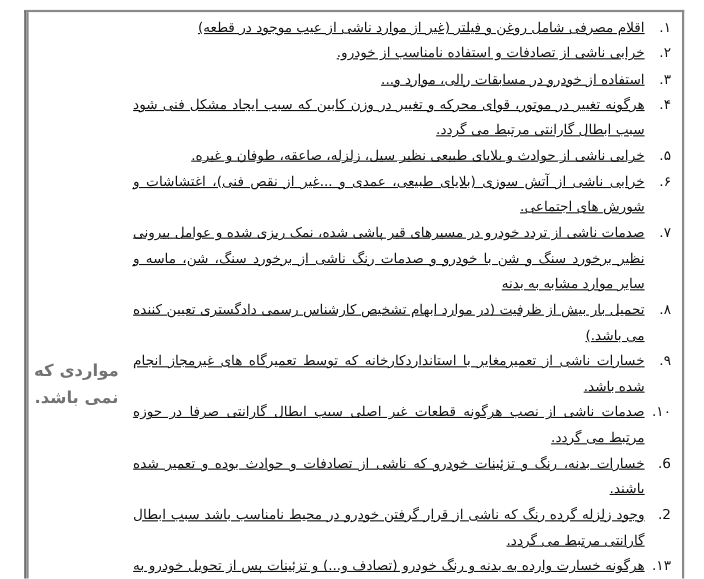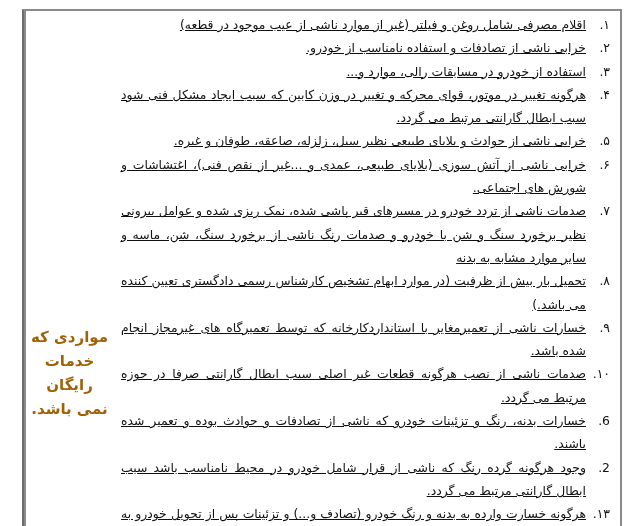--- a/index.html
+++ b/index.html
@@ -37,21 +37,21 @@
     }
     .label-text {
       position: absolute;
       top: 314px;
       left: 0;
       right: 0;
       text-align: center;
       font-weight: bold;
       font-size: 15px;
       line-height: 24px;
-      color: #a16207;
+      color: #737373;
     }
     .label-text span {
       display: block;
     }
     .items-col {
       flex: 1;
       padding: 2px 10px 0 8px;
       box-sizing: border-box;
     }
     .item {
@@ -74,21 +74,20 @@
       text-decoration: underline;
     }
   </style>
 </head>
 <body>
 
 <div class="doc-table">
   <div class="label-col">
     <div class="label-text">
       <span>مواردی که</span>
-      <span>خدمات رایگان</span>
       <span>نمی باشد.</span>
     </div>
   </div>
 
   <div class="items-col">
     <div class="item">
       <span class="item-num">۱.</span>
       <span class="item-text">اقلام مصرفی شامل روغن و فیلتر (غیر از موارد ناشی از عیب موجود در قطعه)</span>
     </div>
     <div class="item">
@@ -126,21 +125,21 @@
     <div class="item">
       <span class="item-num">۱۰.</span>
       <span class="item-text">صدمات ناشی از نصب هرگونه قطعات غیر اصلی سبب ابطال گارانتی صرفا در حوزه مرتبط می گردد.</span>
     </div>
     <div class="item">
       <span class="item-num">6.</span>
       <span class="item-text">خسارات بدنه، رنگ و تزئینات خودرو که ناشی از تصادفات و حوادث بوده و تعمیر شده باشند.</span>
     </div>
     <div class="item">
       <span class="item-num">2.</span>
-      <span class="item-text">وجود هرگونه گرده رنگ که ناشی از قرار شامل خودرو در محیط نامناسب باشد سبب ابطال گارانتی مرتبط می گردد.</span>
+      <span class="item-text">وجود زلزله گرده رنگ که ناشی از قرار گرفتن خودرو در محیط نامناسب باشد سبب ابطال گارانتی مرتبط می گردد.</span>
     </div>
     <div class="item">
       <span class="item-num">۱۳.</span>
       <span class="item-text">هرگونه خسارت وارده به بدنه و رنگ خودرو (تصادف و...) و تزئینات پس از تحویل خودرو به مشتری.</span>
     </div>
 
   </div>
 </div>
 
 </body></html>

